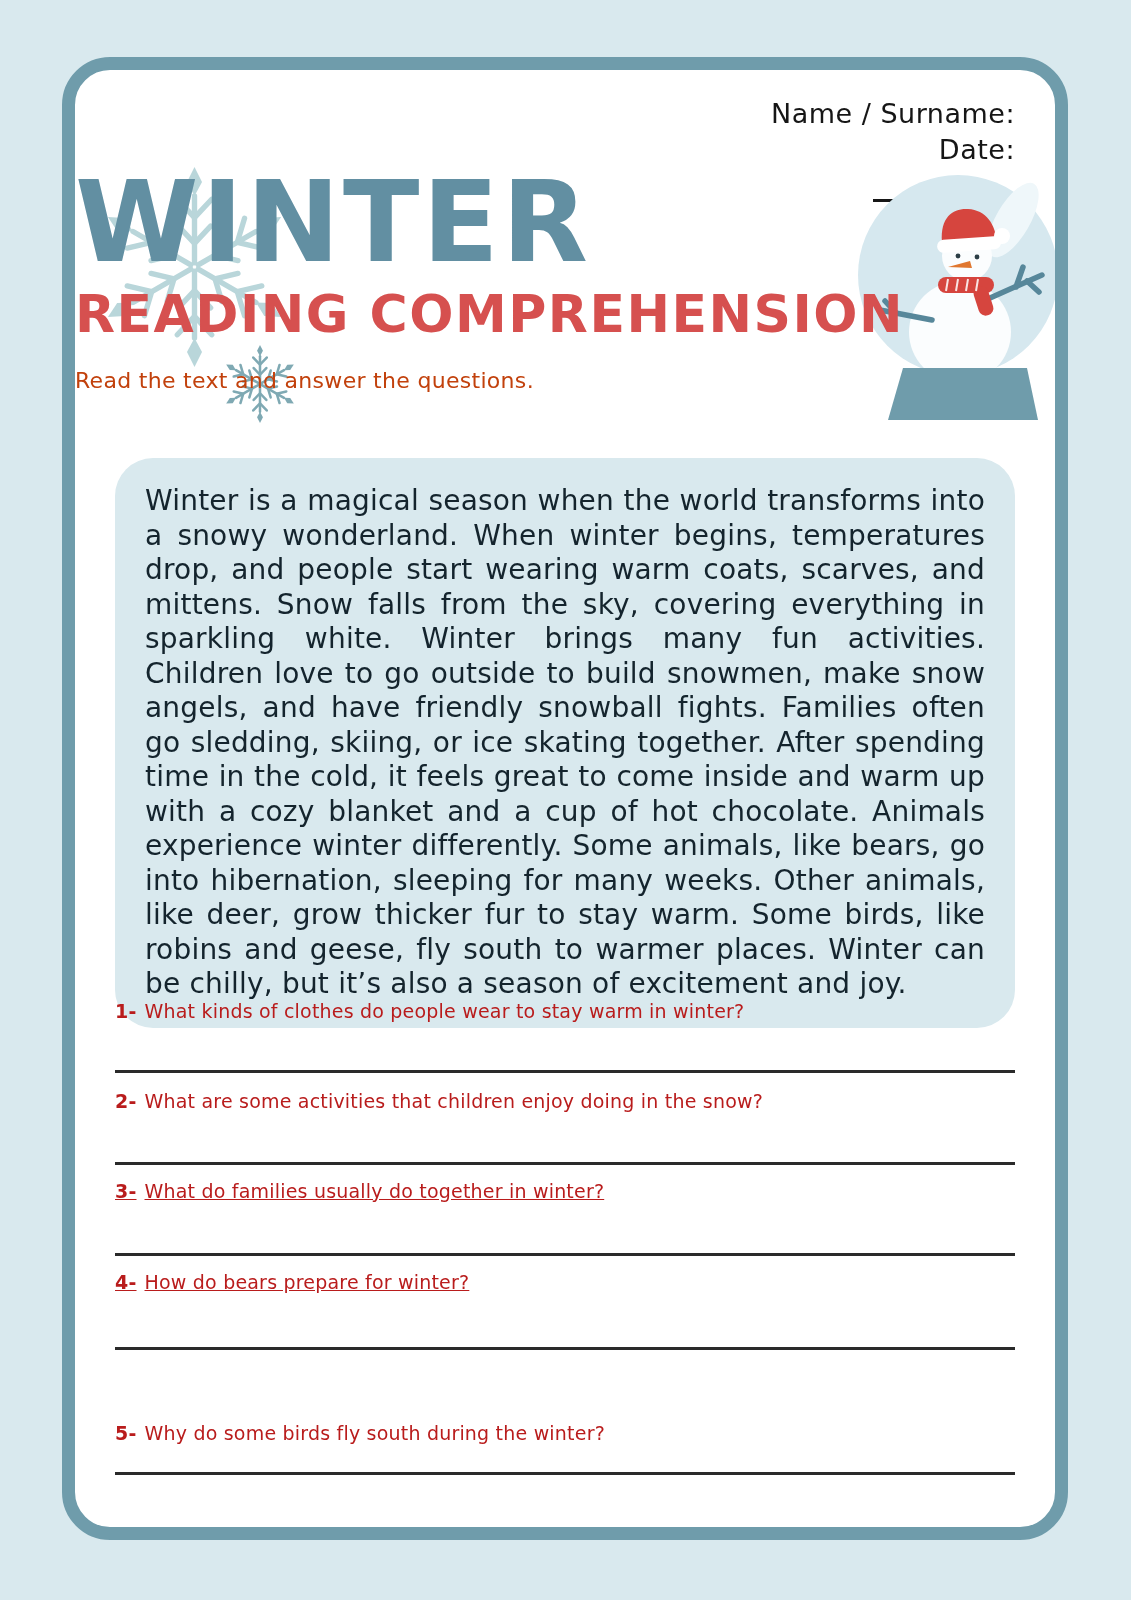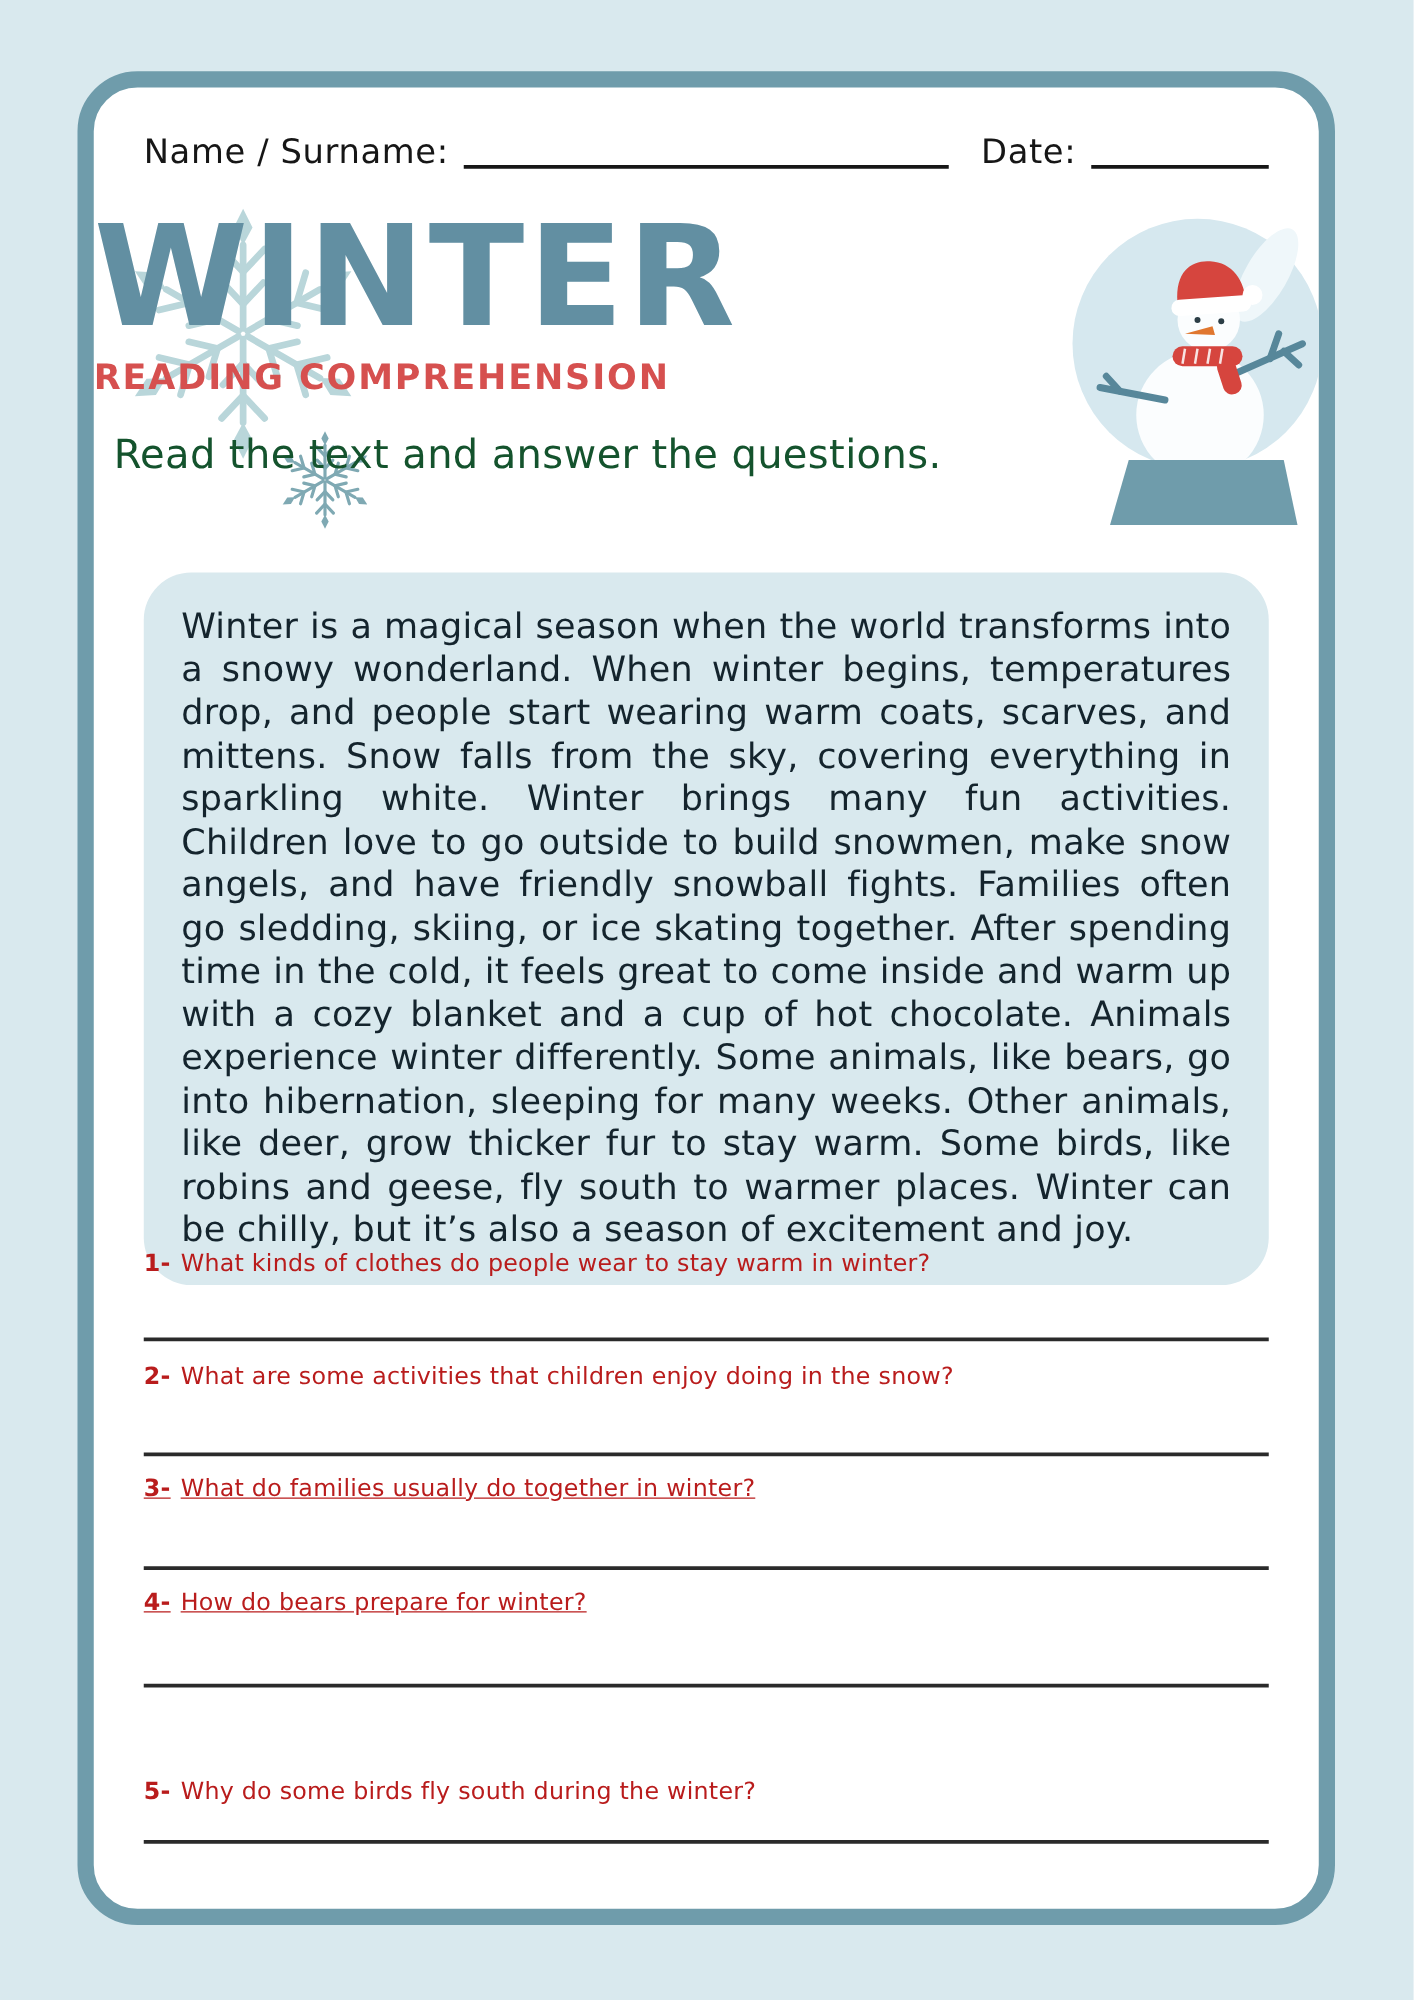--- a/index.html
+++ b/index.html
@@ -29,20 +29,21 @@
     border-radius: 34px;
     overflow: hidden;
   }
   
   .header-row {
     position: absolute;
     left: 40px; right: 40px; top: 28px;
     display: flex; align-items: flex-end;
     font-size: 27px; color: #161616;
     letter-spacing: 0.5px;
+    flex-direction: column;
   }
   .write-line {
     border-bottom: 3px solid #161616;
     height: 34px;
   }
   .name-line { flex: 1; margin: 0 14px 2px 12px; }
   .date-line { width: 142px; margin: 0 0 2px 12px; }
   .date-label { margin-left: 12px; }
 
   
@@ -68,29 +69,29 @@
   }
   .main-title {
     margin: 0;
     font-size: 112px; line-height: 1.0;
     font-weight: bold;
     letter-spacing: 3px;
     color: #628fa2;
   }
   .sub-title {
     margin: 10px 0 0 0;
-    font-size: 28px; line-height: 1.0;
+    font-size: 52px; line-height: 1.0;
     font-weight: bold;
     letter-spacing: 1.5px;
     color: #d6504f;
   }
   .instruction {
-    margin: 28px 0 0 16px;
-    font-size: 32px;
-    color: #14532d;
+    margin: 28px 0 0 0;
+    font-size: 22px;
+    color: #c2410c;
     letter-spacing: 0.3px;
   }
 
   
   .passage-box {
     position: absolute;
     left: 40px; top: 388px;
     width: 900px; min-height: 494px;
     box-sizing: border-box;
     background: #d9e9ee;

